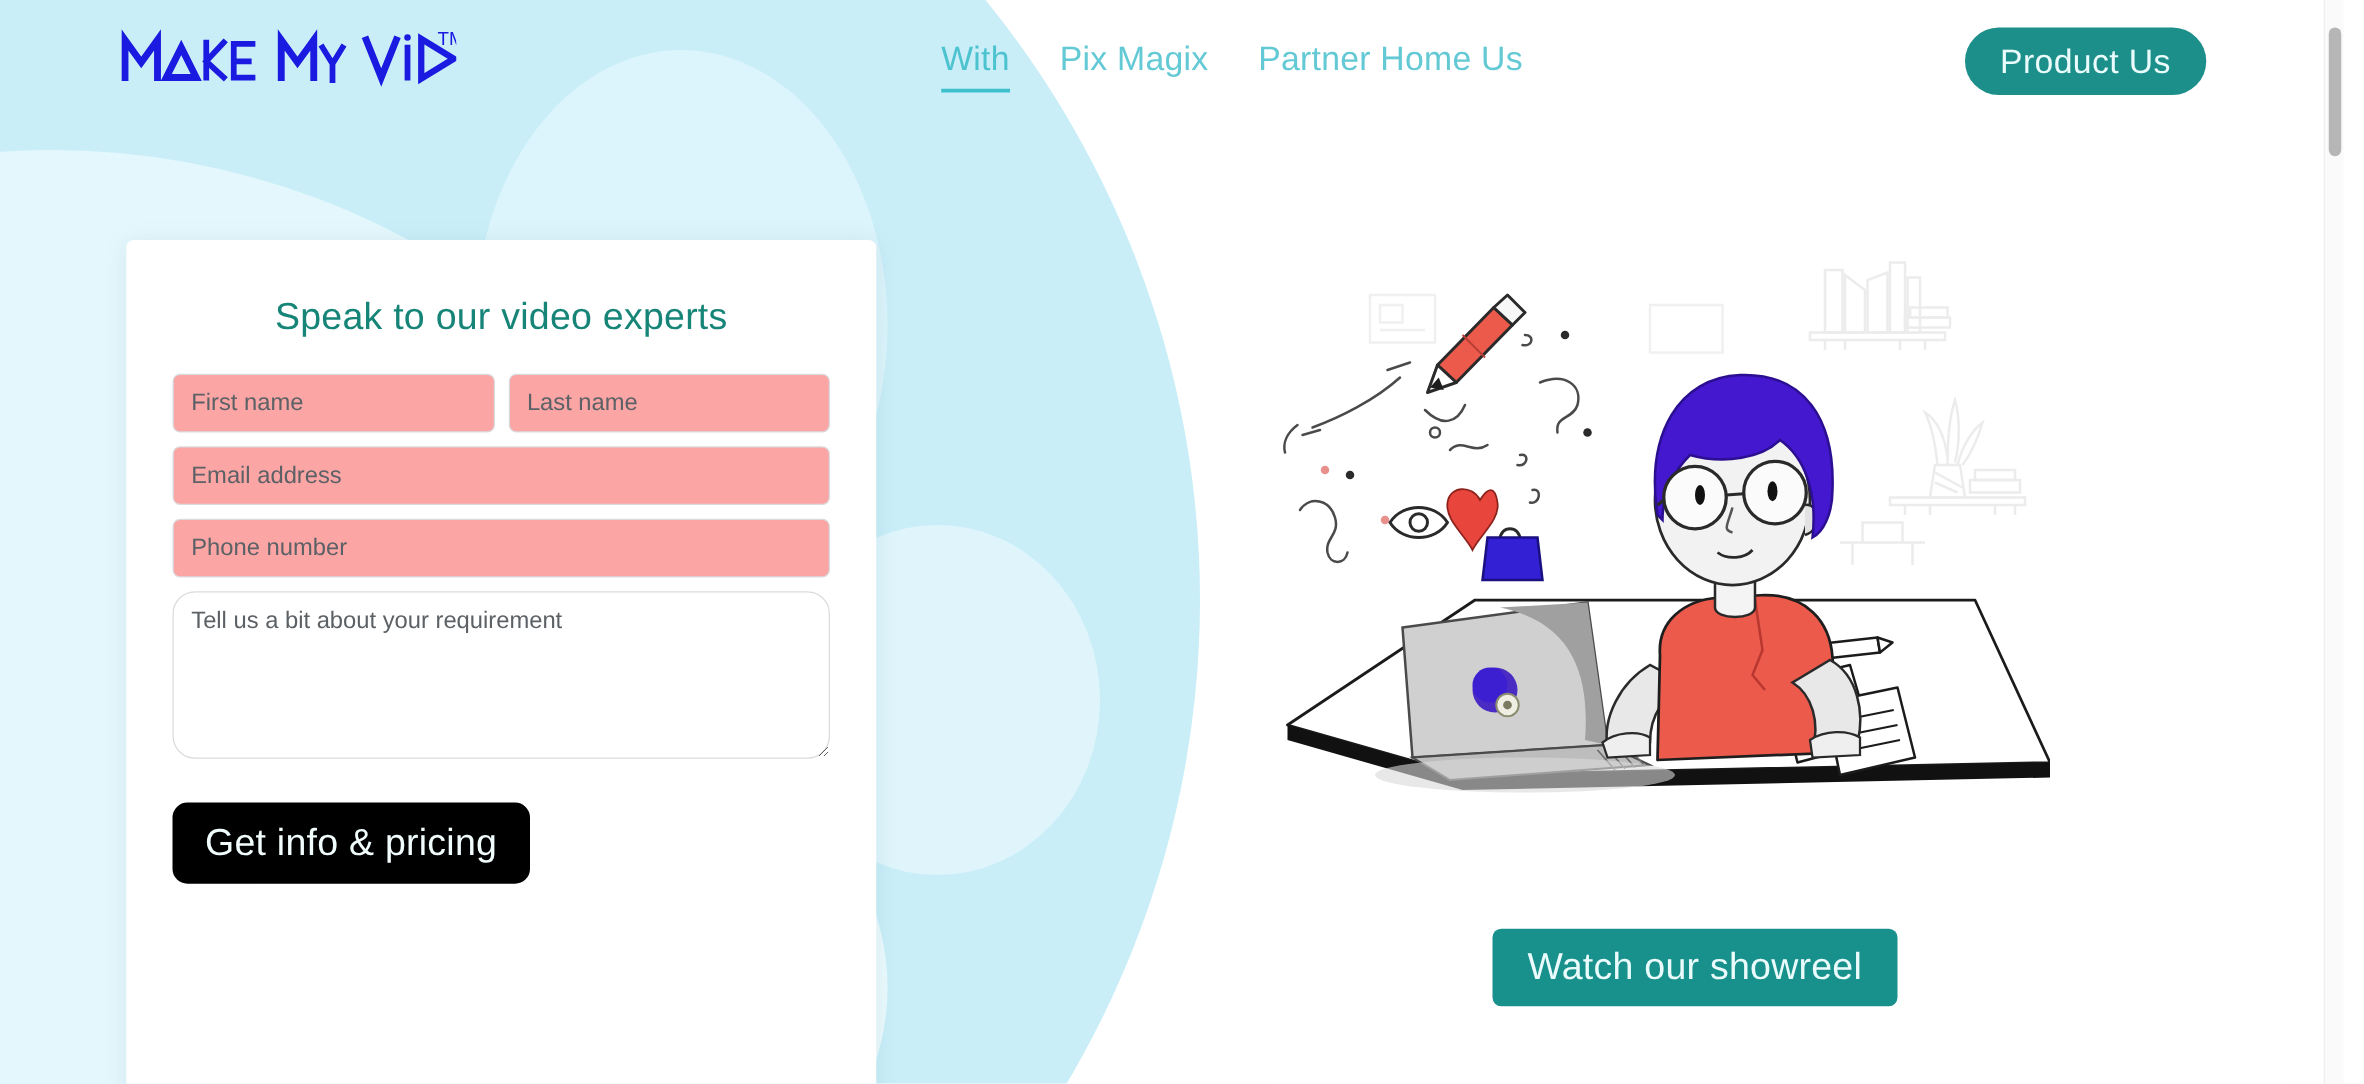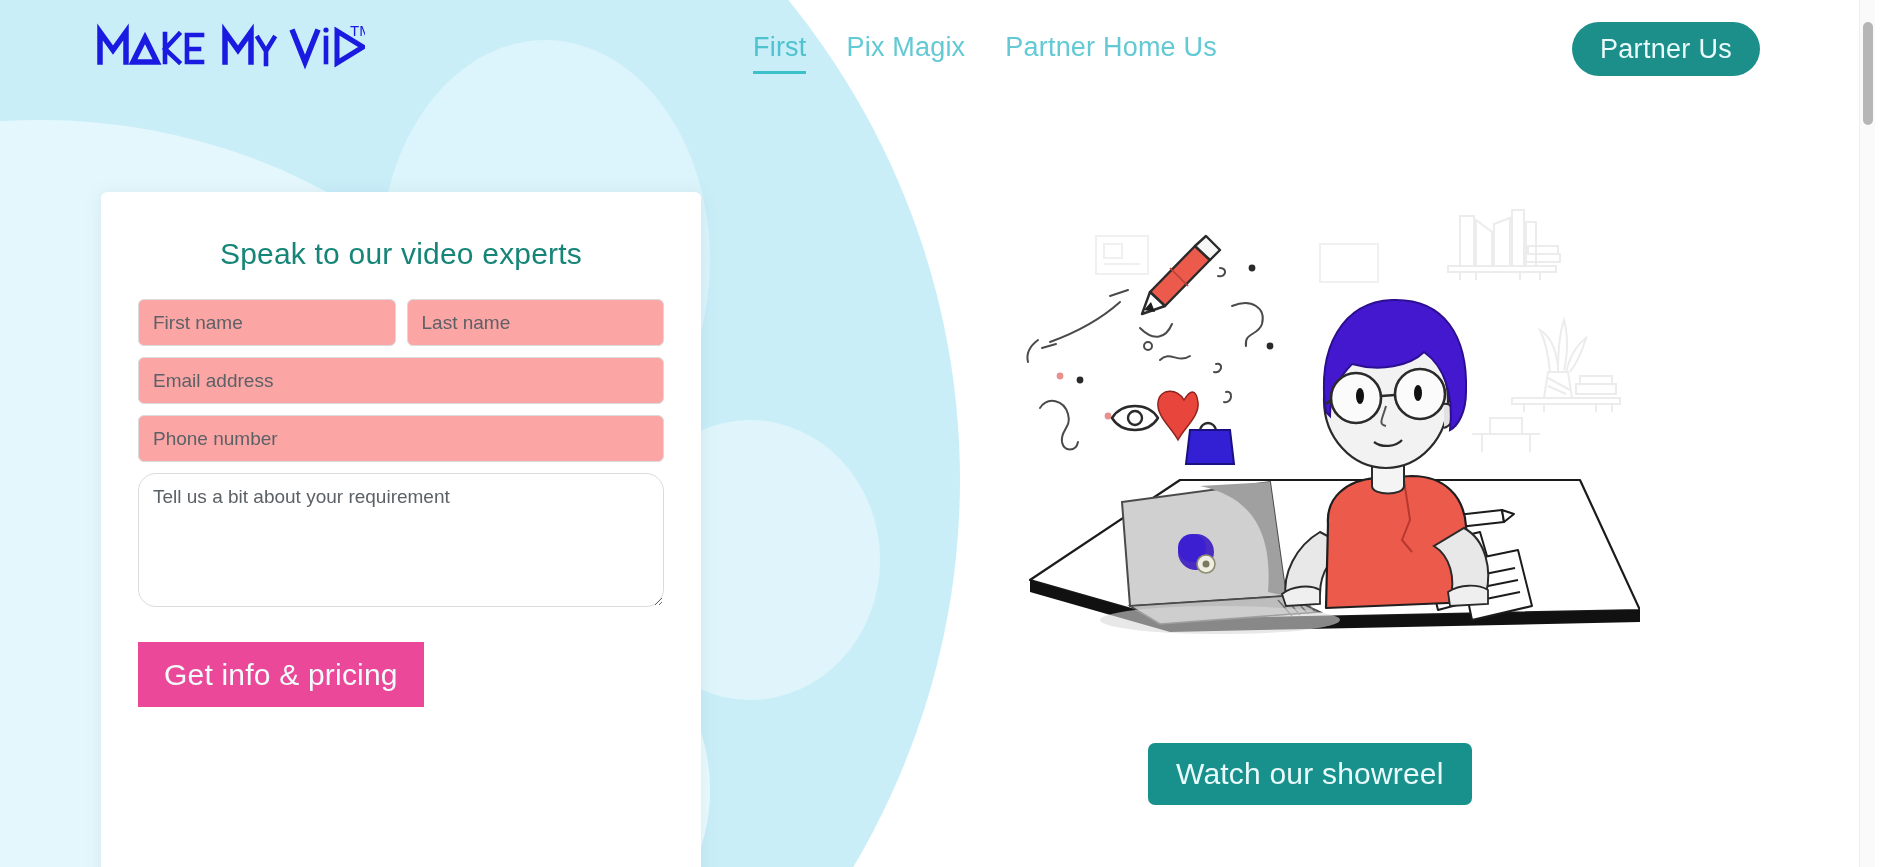--- a/index.html
+++ b/index.html
@@ -222,22 +222,22 @@
     resize: vertical;
     display: block;
   }
   .fld-area::placeholder { color: #5c6166; opacity: 1; }
 
   .submit-btn {
     margin: 35px 0 0 0;
     height: 65px;
     padding: 0 26px;
     border: none;
-    border-radius: 0;
-    background: #ec4899;
+    border-radius: 12px;
+    background: #000000;
     color: #f1fcfc;
     font-family: "Liberation Sans", sans-serif;
     font-size: 30px;
     letter-spacing: 0.2px;
     cursor: pointer;
     white-space: nowrap;
   }
 
   
   .illus-wrap {
@@ -246,21 +246,21 @@
     top: 180px;
     width: 620px;
     height: 520px;
     z-index: 5;
   }
   .illus-wrap svg { display: block; width: 100%; height: 100%; }
 
   
   .showreel-btn {
     position: absolute;
-    left: 1148px;
+    left: 1194px;
     top: 743px;
     height: 62px;
     padding: 0 28px;
     border: none;
     border-radius: 7px;
     background: #18908b;
     color: #eafbfb;
     font-family: "Liberation Sans", sans-serif;
     font-size: 30px;
     letter-spacing: 0.2px;
@@ -326,26 +326,26 @@
           <path d="M229 16 L229 40" stroke-width="4.6"></path>
           <circle cx="229" cy="8" r="2.6" fill="#1a1ae0" stroke="none"></circle>
         </g>
 
         <path d="M240 9 L240 41 L266 25 Z" fill="none" stroke="#1a1ae0" stroke-width="5" stroke-linejoin="miter"></path>
         <text x="253" y="14" font-family="'Liberation Sans', sans-serif" font-size="15" fill="#1a1ae0">TM</text>
       </svg>
     </a>
 
     <nav class="nav">
-      <a class="nav-item active" href="#">First</a>
+      <a class="nav-item active" href="#">With</a>
       <a class="nav-item" href="#">Pix Magix</a>
       <a class="nav-item" href="#">Partner Home Us</a>
     </nav>
 
-    <button class="contact-btn">Partner Us</button>
+    <button class="contact-btn">Product Us</button>
   </header>
 
   <section class="form-card">
     <h2 class="form-title">Speak to our video experts</h2>
 
     <div class="form-body">
       <div class="row-2">
         <input class="fld half" type="text" placeholder="First name" style="">
         <input class="fld half" type="text" placeholder="Last name" style="">
       </div>

